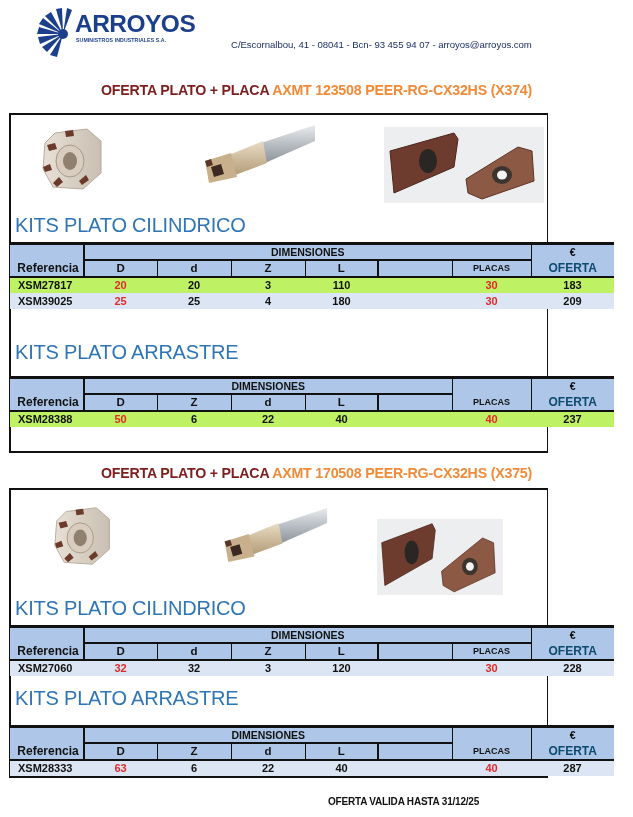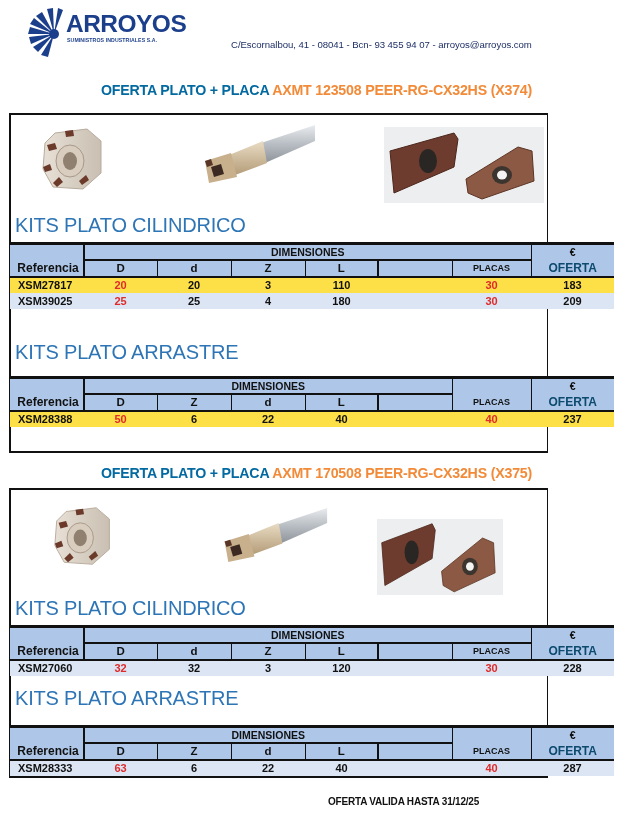--- a/index.html
+++ b/index.html
@@ -1,25 +1,25 @@
 <!DOCTYPE html>
 <html><head>
 <meta charset="utf-8">
 <style>
   * { box-sizing: border-box; margin: 0; padding: 0; }
   html, body { width: 633px; height: 817px; background: #ffffff; overflow: hidden; }
   body { position: relative; font-family: "Liberation Sans", "DejaVu Sans", sans-serif; color: #111; }
 
-  .logo { position: absolute; left: 28px; top: 6px; width: 145px; height: 52px; }
+  .logo { position: absolute; left: 37px; top: 6px; width: 145px; height: 52px; }
   .logo-word { position: absolute; left: 38px; top: 4px; font-family: "Liberation Sans", sans-serif; font-weight: 900; font-size: 24px; color: #1c3f8c; letter-spacing: -0.5px; transform: scaleX(1.02); transform-origin: left; }
   .logo-sub { position: absolute; left: 39px; top: 31px; font-size: 5.2px; font-weight: bold; color: #1c3f8c; letter-spacing: 0.1px; white-space: nowrap; }
   .address { position: absolute; left: 231px; top: 39px; font-size: 9.6px; color: #1e2f66; white-space: nowrap; letter-spacing: -0.05px; }
 
   .offer-title { position: absolute; left: 0; width: 633px; text-align: center; font-weight: bold; font-size: 14.2px; white-space: nowrap; letter-spacing: -0.2px; }
-  .offer-title .red { color: #0369a1; }
+  .offer-title .red { color: #7f1d1d; }
   .offer-title .orange { color: #f28a38; }
 
   .box { position: absolute; left: 9px; width: 539px; border: 2px solid #111; border-right-width: 1.5px; background: #fff; }
 
   .img { position: absolute; }
 
   .section-title { position: absolute; left: 4px; font-size: 20px; color: #2e75b6; font-weight: normal; letter-spacing: -0.2px; white-space: nowrap; }
 
   table.kit { position: absolute; left: -1px; width: 604px; border-collapse: collapse; table-layout: fixed; font-size: 11px; font-weight: bold; }
   table.kit td, table.kit th { text-align: center; padding: 0; white-space: nowrap; overflow: hidden; }
@@ -27,21 +27,21 @@
   table.kit thead tr.h1 th { height: 16px; font-size: 10.5px; }
   table.kit thead tr.h2 th { height: 17px; font-size: 11.5px; font-weight: bold; }
   table.kit thead tr.h2 th.small { font-size: 9px; }
   table.kit thead tr.h1 { border-top: 3px solid #111; }
   table.kit thead tr.h2 { border-bottom: 2px solid #111; }
   .vline { border-left: 2px solid #111; }
   .vline-thin { border-left: 1.5px solid #111; }
   .dim-under { border-bottom: 2px solid #111; }
   table.kit tbody td { height: 16px; font-size: 11px; }
   table.kit tbody tr.alt td { background: #dbe5f3; }
-  table.kit tbody tr.plain td { background: #fde047; }
+  table.kit tbody tr.plain td { background: #bef264; }
   .red-val { color: #e02b2b; }
   .ofr-lbl { color: #0c4a6e; font-size: 12px !important; }
   .ref-lbl { font-size: 12px !important; text-align: right; padding-left: 3px !important; }
   td.ref { text-align: left !important; padding-left: 8px !important; }
 
   .footer { position: absolute; left: 328px; top: 796px; font-size: 10px; font-weight: bold; white-space: nowrap; letter-spacing: -0.2px; }
 </style>
 </head>
 <body>
 

